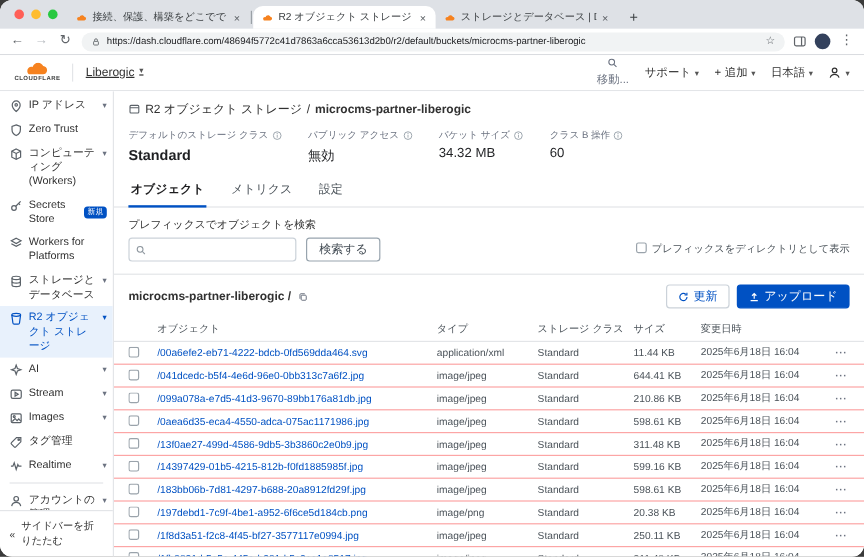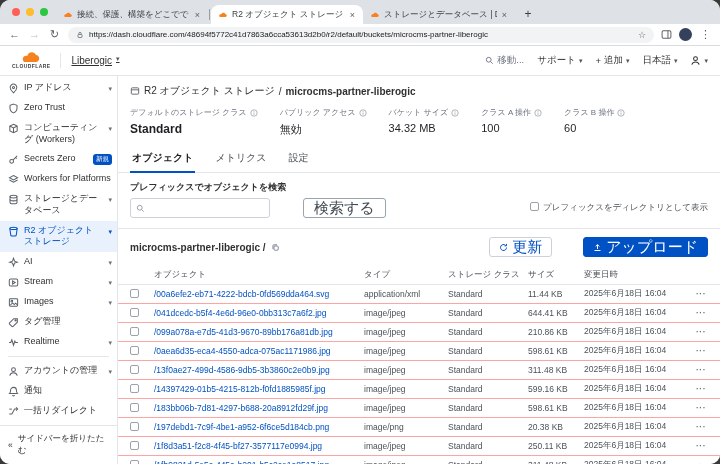--- a/index.html
+++ b/index.html
@@ -29,25 +29,25 @@
 
   
   .cf-header { height:30px; border-bottom:1px solid #e3e5e8; display:flex; align-items:center; padding:0 12px; gap:10px; flex-shrink:0; background:#fff; }
   .cf-logo { display:flex; flex-direction:column; align-items:center; line-height:1; gap:1px; }
   .cf-logo .brand { font-size:5px; font-weight:bold; letter-spacing:.4px; color:#404242; }
   .hdr-div { width:1px; height:15px; background:#e3e5e8; }
   .account { font-size:10px; color:#313131; display:flex; align-items:flex-start; gap:4px;text-decoration:underline; }
   .chev { font-size:7px; color:#555; }
   .hdr-right { margin-left:auto; display:flex; align-items:center; gap:13px; font-size:9.5px; color:#313131; }
   .hdr-item { display:flex; align-items:center; gap:3px; }
-  .hdr-item.muted { color:#6b7280; }
+  .hdr-item.muted { color:#6b7280;flex-direction:column; }
 
   
   .app-body { flex:1; display:flex; overflow:hidden; background:#fff; }
-  .sidebar { width:118px; border-right:1px solid #e3e5e8; display:flex; flex-direction:column; flex-shrink:0; }
+  .sidebar { width:95px; border-right:1px solid #e3e5e8; display:flex; flex-direction:column; flex-shrink:0; }
   .sb-scroll { flex:1; overflow:hidden; padding-top:2px; }
   .sb-item { display:flex; align-items:flex-start; gap:5px; padding:4px 5px 4px 8px; font-size:9px; color:#313131; line-height:1.3; cursor:pointer; }
   .sb-item .sb-ic { width:11px; height:11px; flex-shrink:0; color:#5b6269; margin-top:1px; }
   .sb-item .sb-ic svg { display:block; }
   .sb-item .sb-label { flex:1; }
   .sb-item .sb-chev { color:#6b7280; font-size:7px; margin-top:2px; }
   .sb-item.active { background:#e8f1fc; color:#0051c3; }
   .sb-item.active .sb-ic, .sb-item.active .sb-chev { color:#0051c3; }
   .sb-badge { background:#0051c3; color:#fff; font-size:6.5px; padding:1px 3px; border-radius:3px; align-self:center; }
   .sb-divider { height:1px; background:#e3e5e8; margin:4px 8px; }
@@ -58,25 +58,25 @@
   .breadcrumb .bc-ic { color:#5b6269; display:flex; }
   .breadcrumb .bc-name { font-weight:bold; }
   .stats { display:flex; gap:22px; padding:6px 12px 9px; }
   .stat .s-label { font-size:8px; color:#6b7280; display:flex; gap:3px; align-items:center; white-space:nowrap; }
   .stat .s-value { font-size:11px; color:#1f2023; margin-top:4px; }
   .stat:first-child .s-value { font-size:12px; font-weight:600; }
   .tabbar { display:flex; gap:18px; padding:0 12px; border-bottom:1px solid #e3e5e8; }
   .tab-item { font-size:10px; color:#4a5259; padding:5px 2px 6px; cursor:pointer; }
   .tab-item.active { color:#1d1d1f; font-weight:600; border-bottom:2px solid #0051c3; margin-bottom:-1px; }
   .search-row { padding:8px 12px 10px; display:flex; align-items:flex-end; justify-content:space-between; border-bottom:1px solid #e3e5e8; }
-  .s-lbl { font-size:9px; color:#313131; margin-bottom:4px;font-weight:bold; }
+  .s-lbl { font-size:9px; color:#313131; margin-bottom:4px; }
   .search-controls { display:flex; gap:8px; align-items:center; }
   .search-input { width:140px; height:20px; border:1px solid #cbd2d9; border-radius:3px; display:flex; align-items:center; padding:0 5px; gap:4px; color:#8d969e; background:#fff; }
   .search-input input { border:0; outline:0; flex:1; font-size:9px; min-width:0; background:transparent; }
-  .btn { height:20px; font-size:15px; border-radius:3px; display:inline-flex; align-items:center; gap:4px; cursor:pointer;margin-left:25px; }
+  .btn { height:20px; font-size:10px; border-radius:3px; display:inline-flex; align-items:center; gap:4px; cursor:pointer; }
   .btn-search { padding:0 10px; border:1px solid #98a4ae; background:#fff; color:#414a52; }
   .prefix-check { display:flex; align-items:flex-start; gap:4px; font-size:8.5px; color:#4a5259; padding-bottom:4px; }
   .checkbox { width:9px; height:9px; border:1px solid #9aa3ab; border-radius:2px; background:#fff; display:inline-block; flex-shrink:0; }
   .bucket-bar { display:flex; align-items:center; justify-content:space-between; padding:8px 12px; }
   .bucket-path { font-size:10px; font-weight:600; color:#313131; display:flex; gap:5px; align-items:center; }
   .copy-ic { color:#6b7280; display:flex; }
   .btns { display:flex; gap:6px; }
   .btn-refresh { padding:0 9px; border:1px solid #cbd2d9; background:#fff; color:#0051c3; }
   .btn-upload { padding:0 9px; border:1px solid #0051c3; background:#0051c3; color:#fff; }
 
@@ -227,21 +227,21 @@
             <span class="sb-label">コンピューティング (Workers)</span>
             <span class="sb-chev">▾</span>
           </div>
           <div class="sb-item">
             <span class="sb-ic">
               <svg viewBox="0 0 12 12" width="11" height="11" fill="none" stroke="currentColor" stroke-width="1.1">
                 <circle cx="4" cy="8" r="2.1"></circle>
                 <path d="M5.6 6.4L10 2M8.2 3.8l1.3 1.3"></path>
               </svg>
             </span>
-            <span class="sb-label">Secrets Zero</span>
+            <span class="sb-label">Secrets Store</span>
             <span class="sb-badge">新規</span>
           </div>
           <div class="sb-item">
             <span class="sb-ic">
               <svg viewBox="0 0 12 12" width="11" height="11" fill="none" stroke="currentColor" stroke-width="1.1">
                 <path d="M6 1.6l4.4 2.4L6 6.4 1.6 4z"></path>
                 <path d="M1.6 6.6L6 9l4.4-2.4"></path>
               </svg>
             </span>
             <span class="sb-label">Workers for Platforms</span>
@@ -390,30 +390,20 @@
             <div class="s-label">バケット サイズ<span style="display: flex;">
                 <svg viewBox="0 0 10 10" width="8" height="8">
                   <circle cx="5" cy="5" r="4" fill="none" stroke="#9aa3ab" stroke-width="1"></circle>
                   <rect x="4.55" y="4.3" width=".9" height="2.9" fill="#9aa3ab"></rect>
                   <circle cx="5" cy="3" r=".6" fill="#9aa3ab"></circle>
                 </svg>
               </span></div>
             <div class="s-value">34.32 MB</div>
           </div>
           <div class="stat">
-            <div class="s-label">クラス A 操作<span style="display: flex;">
-                <svg viewBox="0 0 10 10" width="8" height="8">
-                  <circle cx="5" cy="5" r="4" fill="none" stroke="#9aa3ab" stroke-width="1"></circle>
-                  <rect x="4.55" y="4.3" width=".9" height="2.9" fill="#9aa3ab"></rect>
-                  <circle cx="5" cy="3" r=".6" fill="#9aa3ab"></circle>
-                </svg>
-              </span></div>
-            <div class="s-value">100</div>
-          </div>
-          <div class="stat">
             <div class="s-label">クラス B 操作<span style="display: flex;">
                 <svg viewBox="0 0 10 10" width="8" height="8">
                   <circle cx="5" cy="5" r="4" fill="none" stroke="#9aa3ab" stroke-width="1"></circle>
                   <rect x="4.55" y="4.3" width=".9" height="2.9" fill="#9aa3ab"></rect>
                   <circle cx="5" cy="3" r=".6" fill="#9aa3ab"></circle>
                 </svg>
               </span></div>
             <div class="s-value">60</div>
           </div>
         </div>

